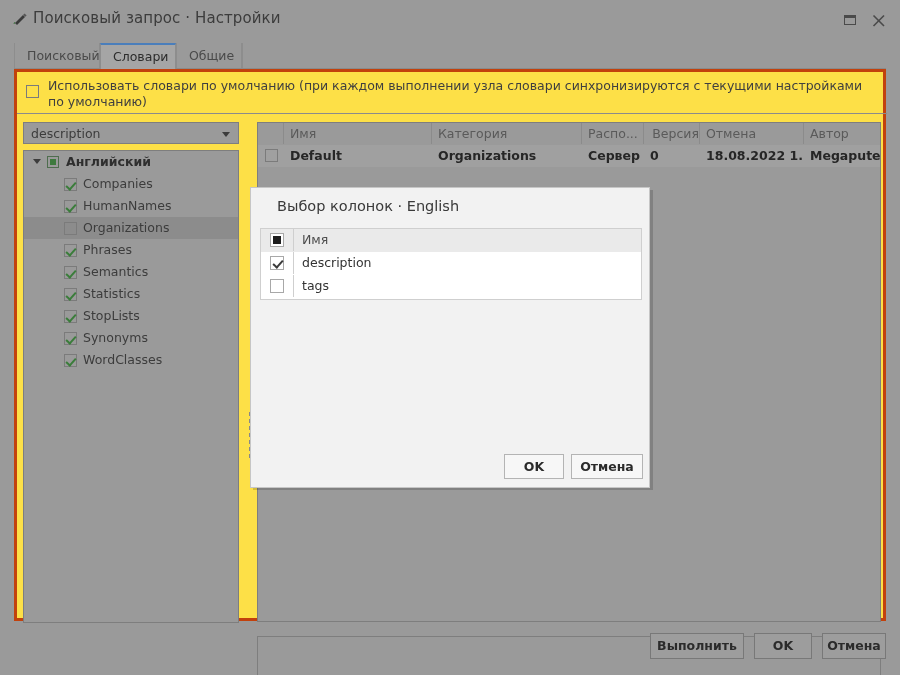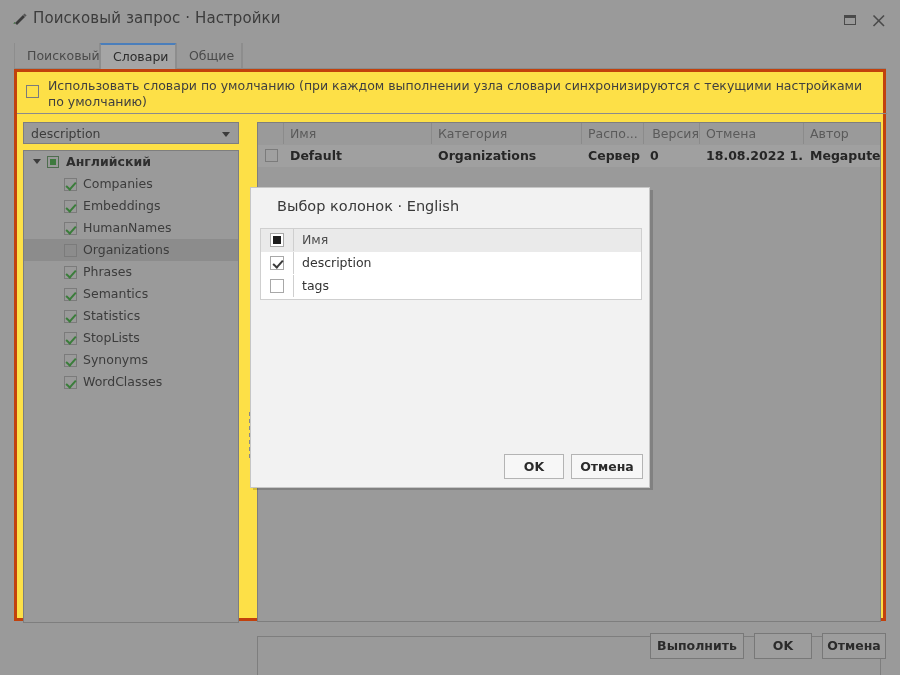--- a/index.html
+++ b/index.html
@@ -339,24 +339,20 @@
         <span class="tree-root-box"></span>
         <span class="tree-root-label">Английский</span>
       </div>
 
       <div class="tree-row">
         <span class="cb checked tree-cb"></span>
         <span class="tree-label">Companies</span>
       </div>
       <div class="tree-row">
         <span class="cb checked tree-cb"></span>
-        <span class="tree-label">Embeddings</span>
-      </div>
-      <div class="tree-row">
-        <span class="cb checked tree-cb"></span>
         <span class="tree-label">HumanNames</span>
       </div>
       <div class="tree-row selected">
         <span class="cb tree-cb"></span>
         <span class="tree-label">Organizations</span>
       </div>
       <div class="tree-row">
         <span class="cb checked tree-cb"></span>
         <span class="tree-label">Phrases</span>
       </div>

